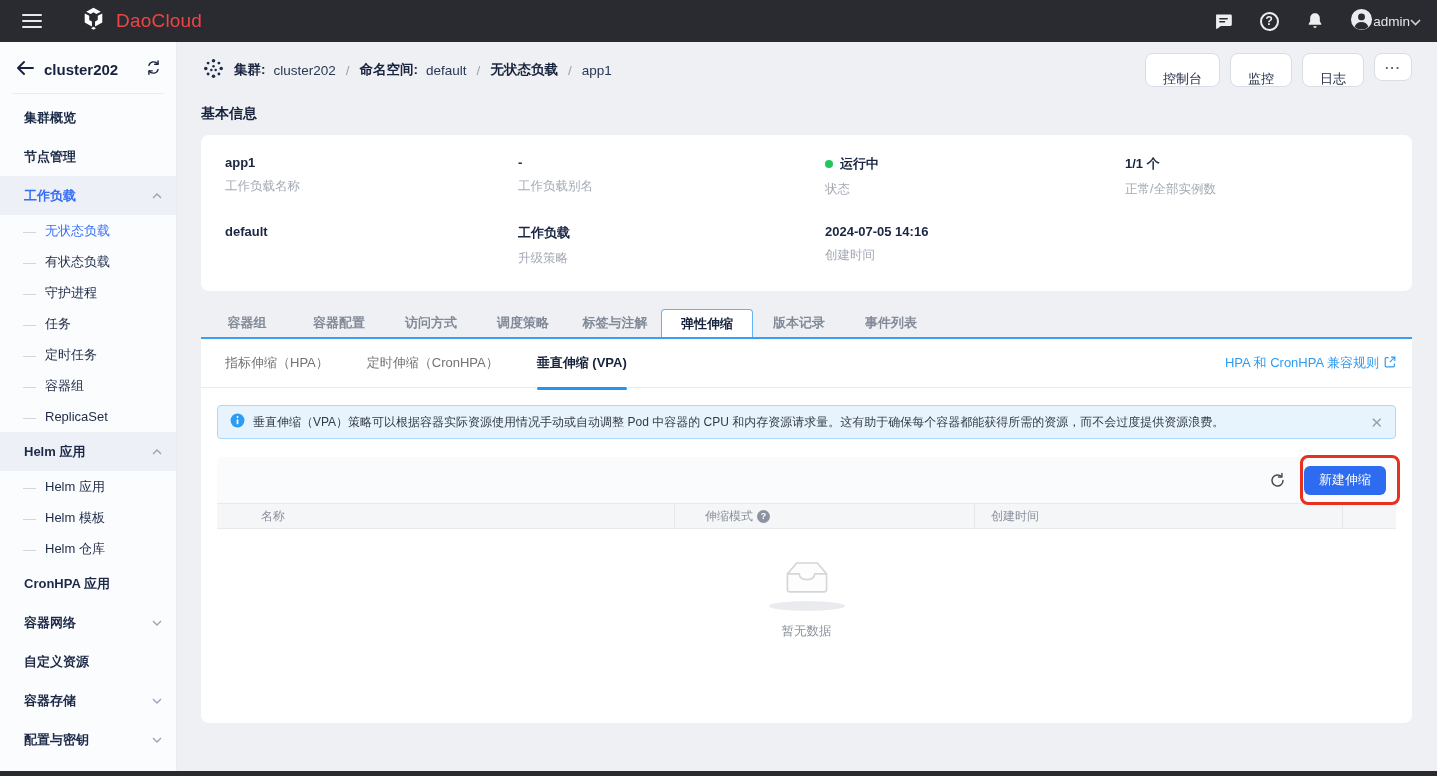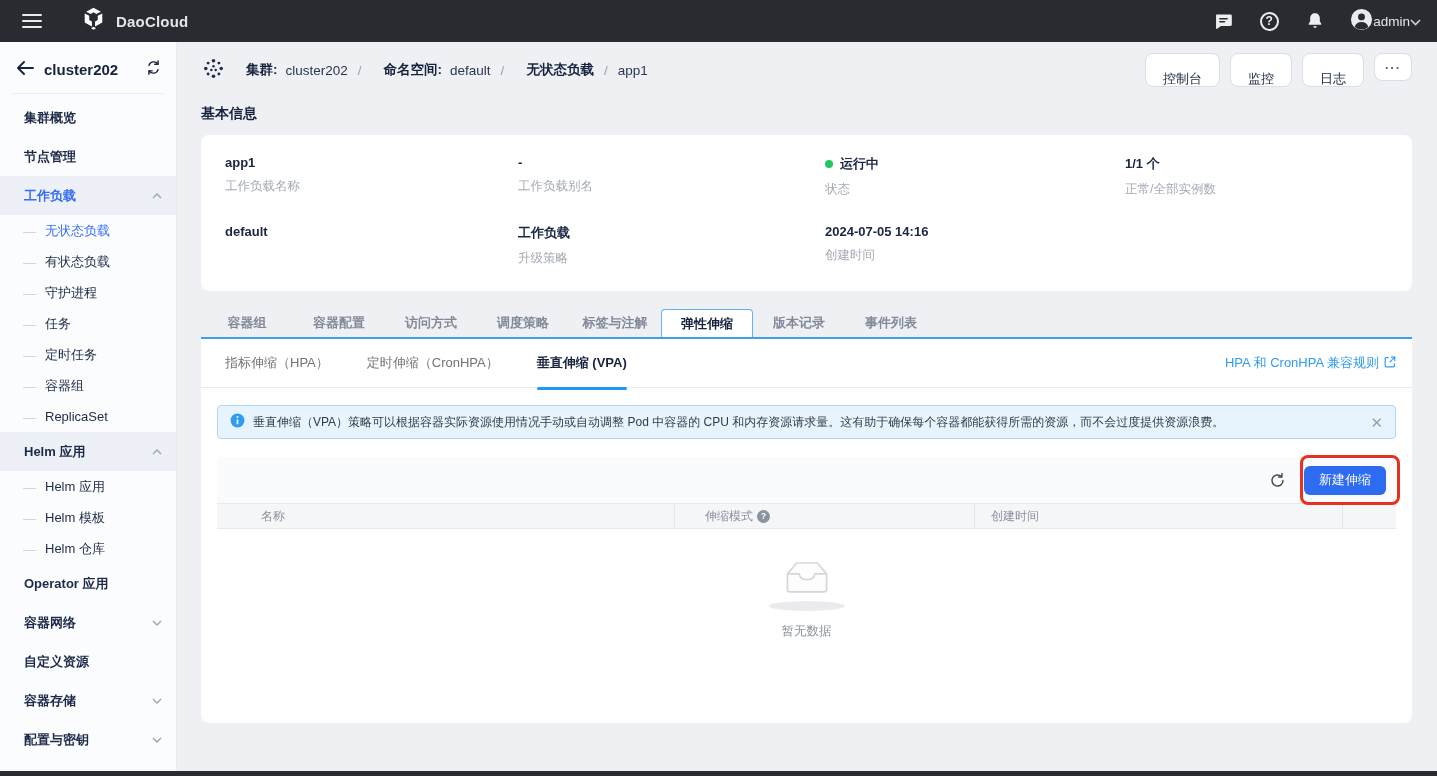--- a/index.html
+++ b/index.html
@@ -4,21 +4,21 @@
 <style>
   * { margin:0; padding:0; box-sizing:border-box; }
   html,body { width:1437px; height:776px; overflow:hidden; }
   body { font-family:"Liberation Sans","DejaVu Sans",sans-serif; background:#eef0f4; color:#17233d; position:relative; }
 
   
   .topbar { height:42px; background:#292b31; display:flex; align-items:center; padding:0 16px; }
   .hamburger { width:20px; height:14px; display:flex; flex-direction:column; justify-content:space-between; cursor:pointer; margin-left:6px; }
   .hamburger span { display:block; height:2px; background:#e8e9ea; border-radius:1px; }
   .brand { display:flex; align-items:center; gap:9px; margin-left:38px; }
-  .brand-name { color:#e5e5e5; font-size:15px; font-weight:bold; letter-spacing:.2px; }
+  .brand-name { color:#ef4444; font-size:19px; font-weight:normal; letter-spacing:.2px; }
   .topbar-right { margin-left:auto; display:flex; align-items:center; gap:24px; }
   .tb-icon { width:22px; height:22px; display:flex; align-items:center; justify-content:center; cursor:pointer; }
   .help-badge { width:19px; height:19px; border-radius:50%; border:2px solid #ecedef; color:#ecedef; font-size:12px; font-weight:bold; display:flex; align-items:center; justify-content:center; }
   .user { display:flex; align-items:center; cursor:pointer; }
   .user-name { color:#e6e7e9; font-size:13.5px; }
 
   
   .sidebar { position:absolute; top:42px; left:0; bottom:0; width:177px; background:#fbfcfe; border-right:1px solid #e9ebf1; overflow:hidden; }
   .sb-head { display:flex; align-items:center; padding:18px 14px 14px 16px; gap:10px; }
   .sb-cluster { font-size:15px; font-weight:bold; color:#17233d; flex:1; }
@@ -30,21 +30,21 @@
   .nav-item.sub::before { content:"—"; color:#c5cad6; font-size:11px; margin-right:10px; transform:scaleX(1.2); }
   .nav-item.group.expanded { background:#edf0f6; }
   .nav-item.active-group { color:#366ef4; }
   .nav-item.sub.active { color:#366ef4; }
   .nav-chevron { margin-left:auto; display:flex; }
 
   
   .main { position:absolute; top:42px; left:177px; right:0; bottom:0; overflow:hidden; padding:0 25px 0 24px; }
   .page-head { display:flex; align-items:center; margin-top:14px; height:28px; }
   .crumb { display:flex; align-items:center; gap:8px; font-size:13.5px; color:#2a3654; }
-  .crumb b { font-weight:bold; color:#17233d;margin-left:12px; }
+  .crumb b { font-weight:bold; color:#17233d; }
   .crumb .sep { color:#9aa1af; margin:0 2px; }
   .page-actions { margin-left:auto; display:flex; gap:10px; }
   .btn-ghost { background:#fff; border:1px solid #d9dde5; border-radius:8px; height:28px; padding:16px 17px; font-size:13px; color:#212c44; cursor:pointer; font-family:inherit; }
   .btn-more { padding:0 10px; letter-spacing:1px; color:#5a6372; font-weight:bold; }
 
   .section-title { font-size:14px; font-weight:bold; margin:21px 0 12px; }
 
   .info-card { background:#fff; border-radius:8px; padding:20px 24px 24px; }
   .info-grid { display:grid; grid-template-columns:293px 307px 300px 1fr; row-gap:26px; }
   .cell-value { font-size:13px; font-weight:600; color:#1b2642; display:flex; align-items:center; gap:7px; }
@@ -207,21 +207,21 @@
     <div class="nav-item sub">
         <span>Helm 应用</span>
       </div>
     <div class="nav-item sub">
         <span>Helm 模板</span>
       </div>
     <div class="nav-item sub">
         <span>Helm 仓库</span>
       </div>
     <div class="nav-item top">
-        <span>Operator 应用</span>
+        <span>CronHPA 应用</span>
       </div>
     <div class="nav-item group">
       <span>容器网络</span>
       <span class="nav-chevron">
           <svg width="10" height="6" viewBox="0 0 10 6">
             <polyline points="1,1 5,5 9,1" fill="none" stroke="#9aa3b8" stroke-width="1.4"></polyline>
           </svg>
         </span>
     </div>
     <div class="nav-item top">

